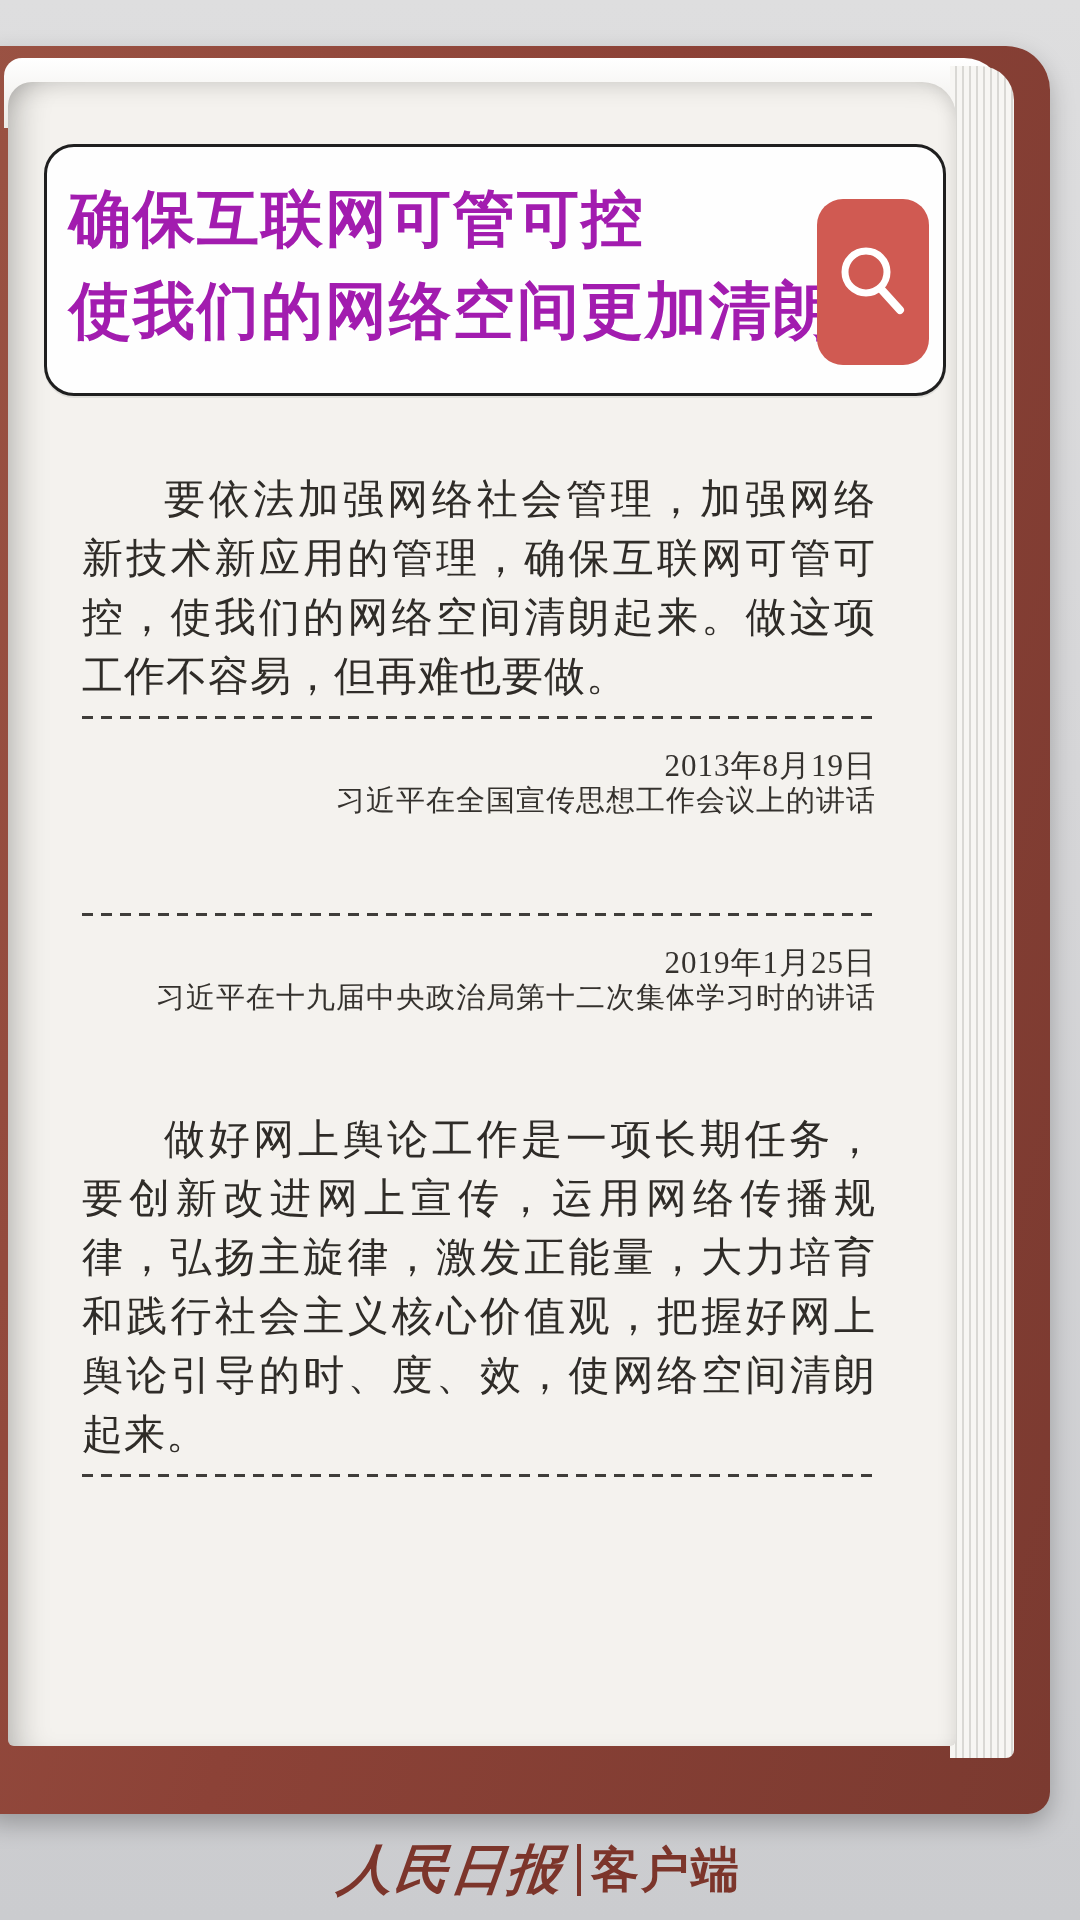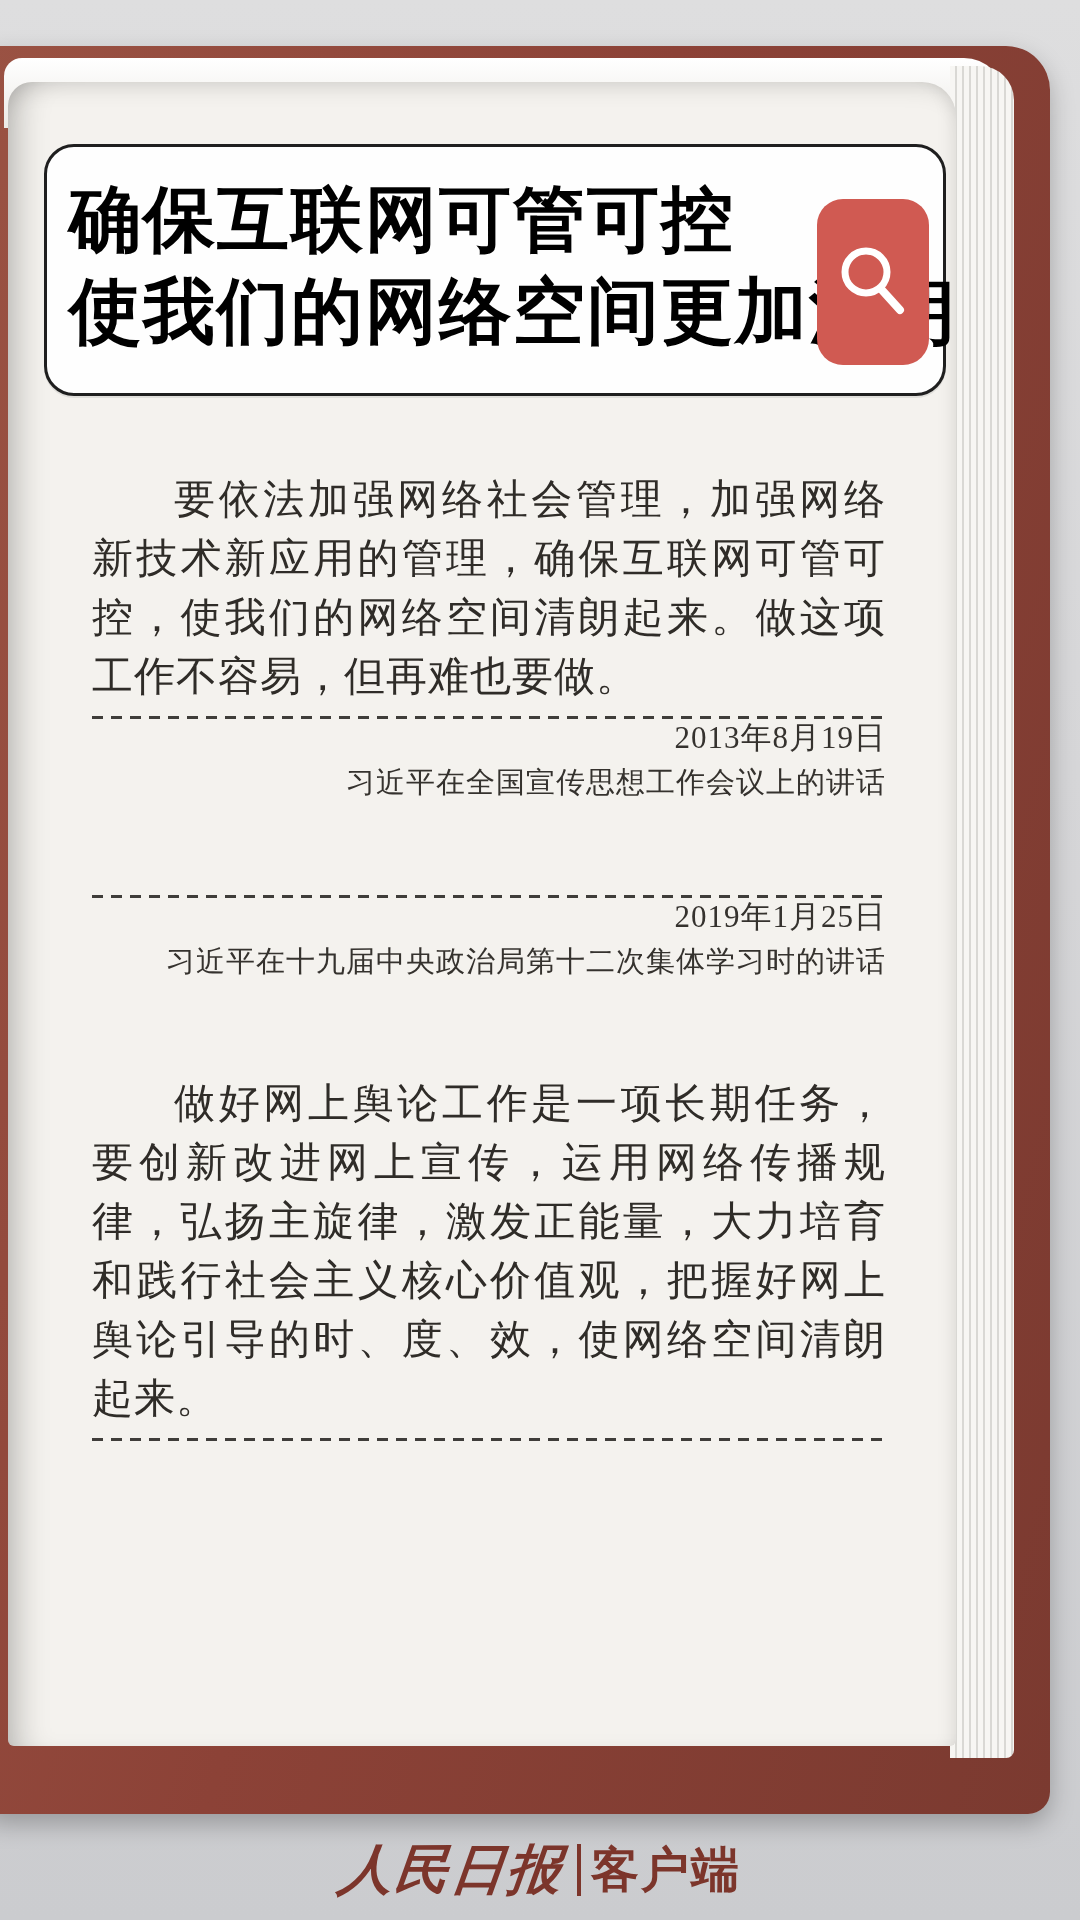--- a/index.html
+++ b/index.html
@@ -35,50 +35,50 @@
   }
   
   .title-box{
     position:absolute;left:36px;top:62px;width:896px;height:246px;
     background:#fefefe;border:3px solid #1f1f1f;border-radius:30px;
     box-shadow:0 2px 0 rgba(0,0,0,.08);
   }
   .title-text{
     position:absolute;left:22px;top:26px;width:740px;
     font-family:"Liberation Sans","DejaVu Sans",sans-serif;
-    font-weight:800;color:#000000;font-size:72px;line-height:92px;
+    font-weight:800;color:#a21caf;font-size:62px;line-height:92px;
     letter-spacing:2px;white-space:nowrap;
   }
   .search-tile{
     position:absolute;right:14px;top:52px;width:112px;height:166px;
     background:#d05a52;border-radius:26px;
     display:flex;align-items:center;justify-content:center;
   }
   .search-tile svg{display:block;}
   
   .content{
-    position:absolute;left:84px;top:388px;width:794px;
+    position:absolute;left:74px;top:388px;width:794px;
     color:#2f2c28;
   }
   .quote-block{margin-top:96px;}
   .quote-block:first-child{margin-top:0;}
   .quote-text{
     font-size:41px;line-height:59px;letter-spacing:1px;
     text-indent:2em;text-align:justify;margin:0;
   }
   .dash-line{
     height:3px;margin-top:10px;
     background:repeating-linear-gradient(90deg,#3f3d3a 0 11px,transparent 11px 19px);
   }
   .quote-date{
-    margin-top:2px;text-align:right;font-size:31px;line-height:34px;
+    margin-top:30px;text-align:right;font-size:31px;line-height:34px;
     color:#35322e;letter-spacing:1px;
   }
   .quote-source{
-    margin-top:10px;text-align:right;font-size:29px;line-height:34px;
+    margin-top:0;text-align:right;font-size:29px;line-height:34px;
     color:#35322e;letter-spacing:1px;
   }
   
   .footer{
     position:absolute;left:0;top:1830px;width:1080px;height:80px;
     display:flex;align-items:center;justify-content:center;color:#7c352b;
   }
   .logo-script{
     font-family:"Liberation Serif","DejaVu Serif",serif;
     font-style:italic;font-weight:700;font-size:54px;letter-spacing:2px;

